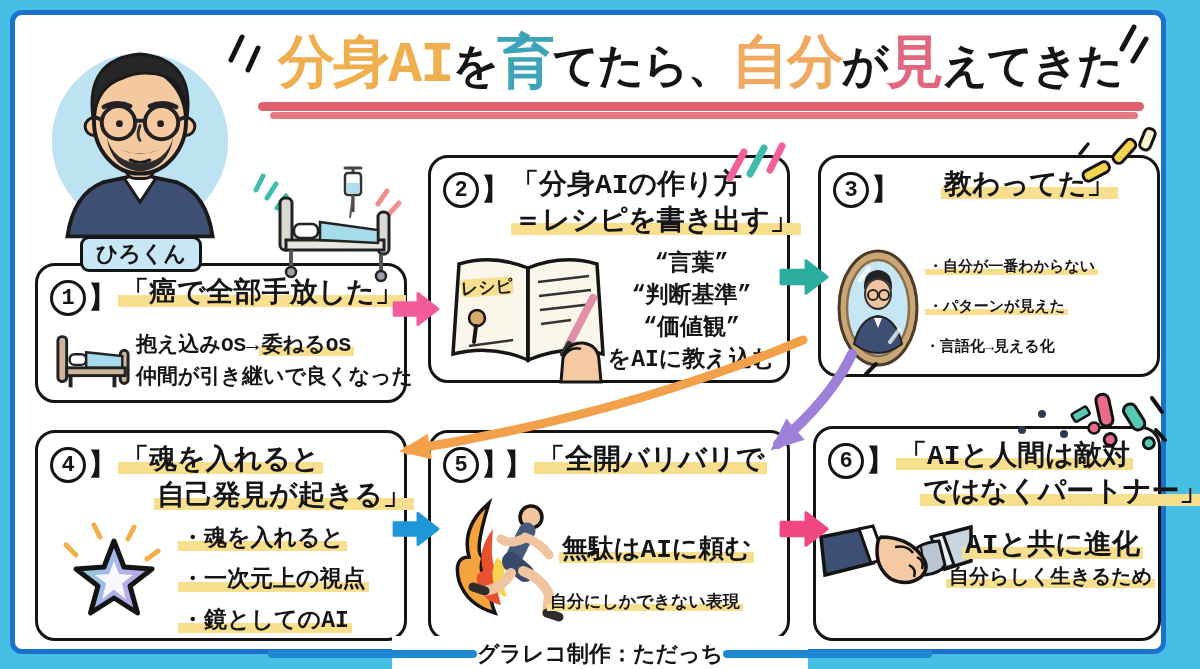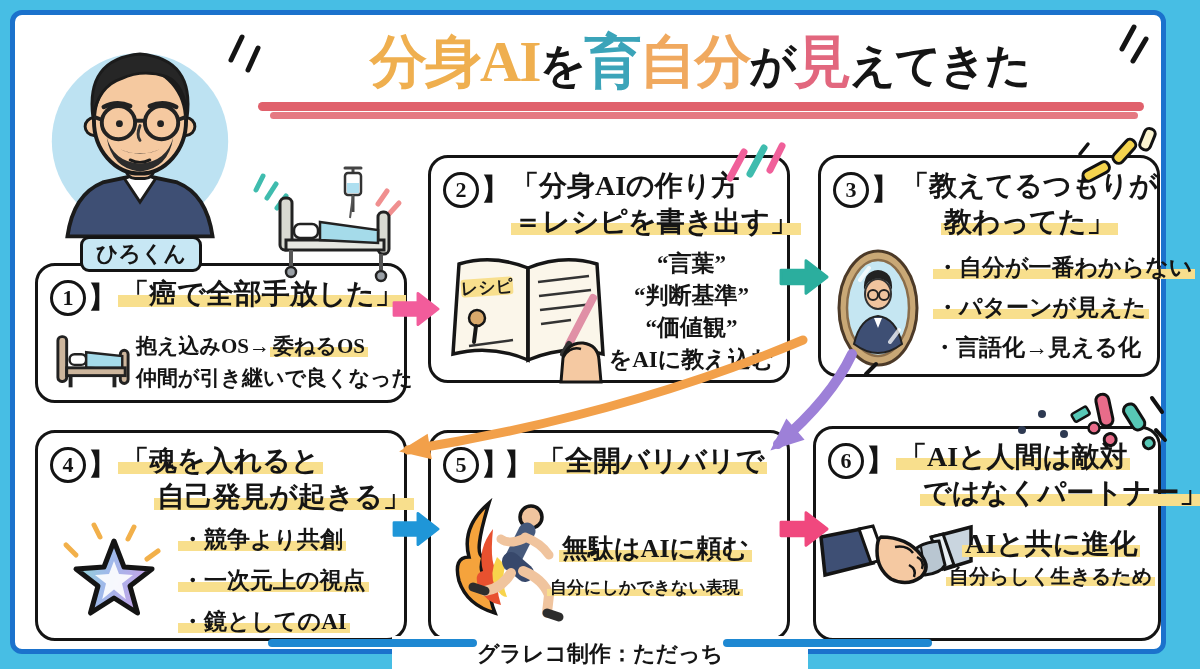--- a/index.html
+++ b/index.html
@@ -1,18 +1,18 @@
 <!DOCTYPE html>
 <html><head>
 <meta charset="utf-8">
 <style>
 *{margin:0;padding:0;box-sizing:border-box}
 html,body{width:1200px;height:669px;overflow:hidden}
 #app{position:relative;width:1200px;height:669px;background:#47BEE4;
-  font-family:Liberation Serif, serif;font-weight:700;color:#151515}
+  font-family:Liberation Mono, monospace;font-weight:700;color:#151515}
 .canvas{position:absolute;left:10px;top:10px;width:1156px;height:644px;background:#fff;
   border:5px solid #1B72CC;border-radius:12px}
 .abs{position:absolute}
 svg{display:block;overflow:visible}
 
 .title{position:absolute;left:250px;top:24px;width:900px;display:flex;justify-content:center;
   align-items:baseline;white-space:nowrap;font-weight:800;letter-spacing:-2px;z-index:2}
 .ts-big{font-size:57px}
 .ts-small{font-size:46px}
 .t-under1{position:absolute;left:258px;top:102px;width:886px;height:9px;border-radius:5px;background:#E0616C;z-index:1}
@@ -25,38 +25,39 @@
 .box{position:absolute;background:#fff;border:3.5px solid #141414;border-radius:20px;z-index:2}
 .bhead{display:flex;align-items:flex-start;padding:10px 6px 0 12px}
 .num{flex:0 0 auto;width:36px;height:36px;border:3.5px solid #141414;border-radius:50%;
   display:flex;align-items:center;justify-content:center;font-size:22px;font-weight:800;margin-top:4px}
 .brk{font-size:29px;font-weight:800;margin:2px 1px 0 2px;letter-spacing:-6px;padding-right:6px}
 .hlines{font-size:28px;font-weight:800;line-height:1.28;white-space:nowrap}
 .hl{background:linear-gradient(transparent 56%,#F8DF8D 56%,#F8DF8D 95%,transparent 95%);padding:0 3px}
 .body-text{position:absolute;font-weight:800;white-space:nowrap}
 
 .credit-tab{position:absolute;left:392px;top:636px;width:416px;height:33px;background:#fff;z-index:6}
-.credit{position:absolute;left:268px;top:639px;width:664px;display:flex;z-index:7}
+.credit{position:absolute;left:268px;top:639px;width:664px;display:flex;align-items:center;z-index:7}
 .credit .bar{flex:1;height:8px;border-radius:4px;background:#1E88D2}
 .credit .txt{font-size:22px;font-weight:800;white-space:nowrap}
 .overlay{position:absolute;left:0;top:0;width:1200px;height:669px;z-index:3;pointer-events:none}
 .deco{z-index:4}
 </style>
 </head>
 <body>
 
 <div id="app">
   <div class="canvas"></div>
 
   <div class="t-under1"></div>
   <div class="t-under2"></div>
   <div class="title">
     <span class="ts-big" style="color: rgb(239, 175, 79);">分身AI</span>
     <span class="ts-small" style="color: rgb(21, 21, 21);">を</span>
     <span class="ts-big" style="color: rgb(59, 164, 185);">育</span>
+    <span class="ts-small" style="color: rgb(21, 21, 21);">てたら、</span>
     <span class="ts-big" style="color: rgb(240, 169, 95);">自分</span>
     <span class="ts-small" style="color: rgb(21, 21, 21);">が</span>
     <span class="ts-big" style="color: rgb(226, 103, 126);">見</span>
     <span class="ts-small" style="color: rgb(21, 21, 21);">えてきた</span>
   </div>
   <svg class="abs deco" style="left:226px;top:30px" width="38" height="42" viewBox="0 0 38 42">
     <line x1="5" y1="30" x2="16" y2="7" stroke="#141414" stroke-width="5" stroke-linecap="round"></line>
     <line x1="22" y1="40" x2="32" y2="18" stroke="#141414" stroke-width="5" stroke-linecap="round"></line>
   </svg>
   <svg class="abs deco" style="left:1104px;top:22px" width="46" height="46" viewBox="0 0 46 46">
@@ -169,38 +170,37 @@
       <div>“価値観”</div>
       <div>をAIに教え込む</div>
     </div>
   </div>
 
   <div class="box" style="left:818px;top:155px;width:342px;height:222px">
     <div class="bhead">
       <span class="num">3</span>
       <span class="brk">】</span>
       <div class="hlines">
-        <div><span>「教えてるつもりが</span></div>
         <div style="margin-left:40px"><span class="hl">教わってた」</span></div>
       </div>
     </div>
     <svg class="abs" style="left:15px;top:90px" width="84" height="120" viewBox="0 0 84 120">
       <ellipse cx="42" cy="60" rx="39" ry="57" fill="#C9A876" stroke="#4c3a28" stroke-width="3"></ellipse>
       <ellipse cx="42" cy="60" rx="31" ry="48" fill="#C5E6F2" stroke="#8a6d4a" stroke-width="2.5"></ellipse>
       <path d="M18,96 Q24,70 42,68 Q60,70 66,96 Q54,105 42,105 Q30,105 18,96 Z" fill="#3E4F74" stroke="#222" stroke-width="2"></path>
       <path d="M38,70 L42,80 L46,70 Z" fill="#fff"></path>
       <ellipse cx="42" cy="46" rx="13" ry="15" fill="#F0C49E" stroke="#333" stroke-width="2"></ellipse>
       <path d="M28,42 Q27,23 42,22 Q57,23 56,42 Q52,31 42,30 Q32,31 28,42 Z" fill="#222"></path>
       <circle cx="37" cy="47" r="5" fill="none" stroke="#222" stroke-width="2"></circle>
       <circle cx="48" cy="47" r="5" fill="none" stroke="#222" stroke-width="2"></circle>
       <path d="M35,58 Q42,62 49,58 Q46,61 42,61 Q38,61 35,58 Z" fill="#2c2c2c"></path>
       <line x1="24" y1="32" x2="33" y2="20" stroke="#fff" stroke-width="4" opacity="0.75" stroke-linecap="round"></line>
       <line x1="54" y1="94" x2="63" y2="82" stroke="#fff" stroke-width="4" opacity="0.75" stroke-linecap="round"></line>
     </svg>
-    <div class="body-text" style="left:112px;top:90px;font-size:23px;line-height:40px">
+    <div class="body-text" style="left:104px;top:90px;font-size:15px;line-height:40px">
       <div><span class="hl">・自分が一番わからない</span></div>
       <div><span class="hl">・パターンが見えた</span></div>
       <div><span>・言語化→見える化</span></div>
     </div>
   </div>
 
   <div class="box" style="left:35px;top:430px;width:372px;height:211px">
     <div class="bhead">
       <span class="num">4</span>
       <span class="brk">】</span>
@@ -218,21 +218,21 @@
         </linearGradient>
       </defs>
       <line x1="16" y1="34" x2="26" y2="44" stroke="#F2B04A" stroke-width="5" stroke-linecap="round"></line>
       <line x1="44" y1="14" x2="50" y2="26" stroke="#F2B04A" stroke-width="5" stroke-linecap="round"></line>
       <line x1="84" y1="16" x2="78" y2="28" stroke="#F2B04A" stroke-width="5" stroke-linecap="round"></line>
       <line x1="108" y1="40" x2="97" y2="48" stroke="#F2B04A" stroke-width="5" stroke-linecap="round"></line>
       <path d="M64,30 L74,56 L102,58 L80,75 L87.5,102 L64,87 L40.5,102 L48,75 L26,58 L54,56 Z" fill="url(#starG)" stroke="#141414" stroke-width="5" stroke-linejoin="round"></path>
       <path d="M64,50 L69,63 L83,64 L72,72.5 L75.8,88.2 L64,78.5 L52.2,88.2 L56,72.5 L45,64 L59,63 Z" fill="#ffffff" opacity="0.9"></path>
     </svg>
     <div class="body-text" style="left:140px;top:86px;font-size:23px;line-height:41px">
-      <div><span class="hl">・競争より共創</span></div>
+      <div><span class="hl">・魂を入れると</span></div>
       <div><span class="hl">・一次元上の視点</span></div>
       <div><span class="hl">・鏡としてのAI</span></div>
     </div>
   </div>
 
   <div class="box" style="left:428px;top:430px;width:362px;height:211px">
     <div class="bhead">
       <span class="num">5</span>
       <span class="brk">】】</span>
       <div class="hlines">
@@ -247,21 +247,21 @@
       <path d="M84,36 L68,68" stroke="#46597B" stroke-width="17" stroke-linecap="round" fill="none"></path>
       <path d="M82,42 Q98,48 106,60" stroke="#F0C49E" stroke-width="9" fill="none" stroke-linecap="round"></path>
       <path d="M80,44 Q66,50 58,44" stroke="#F0C49E" stroke-width="9" fill="none" stroke-linecap="round"></path>
       <path d="M68,66 L82,78" stroke="#37486B" stroke-width="18" stroke-linecap="round"></path>
       <path d="M80,76 Q100,84 106,100 L104,118" stroke="#F0C49E" stroke-width="10" fill="none" stroke-linecap="round"></path>
       <path d="M68,78 Q58,94 42,96" stroke="#F0C49E" stroke-width="10" fill="none" stroke-linecap="round"></path>
       <path d="M104,118 L116,122" stroke="#2d2d2d" stroke-width="9" stroke-linecap="round"></path>
       <path d="M42,96 L30,92" stroke="#2d2d2d" stroke-width="9" stroke-linecap="round"></path>
     </svg>
     <div class="body-text" style="left:128px;top:98px">
-      <div style="font-size:26px;margin-bottom:10px"><span class="hl">無駄はAIに頼む</span></div>
+      <div style="font-size:26px;margin-bottom:24px"><span class="hl">無駄はAIに頼む</span></div>
       <div style="font-size:17px;margin-left:-12px"><span class="hl">自分にしかできない表現</span></div>
     </div>
   </div>
 
   <div class="box" style="left:813px;top:426px;width:348px;height:215px">
     <div class="bhead">
       <span class="num">6</span>
       <span class="brk">】</span>
       <div class="hlines">
         <div><span class="hl">「AIと人間は敵対</span></div>

